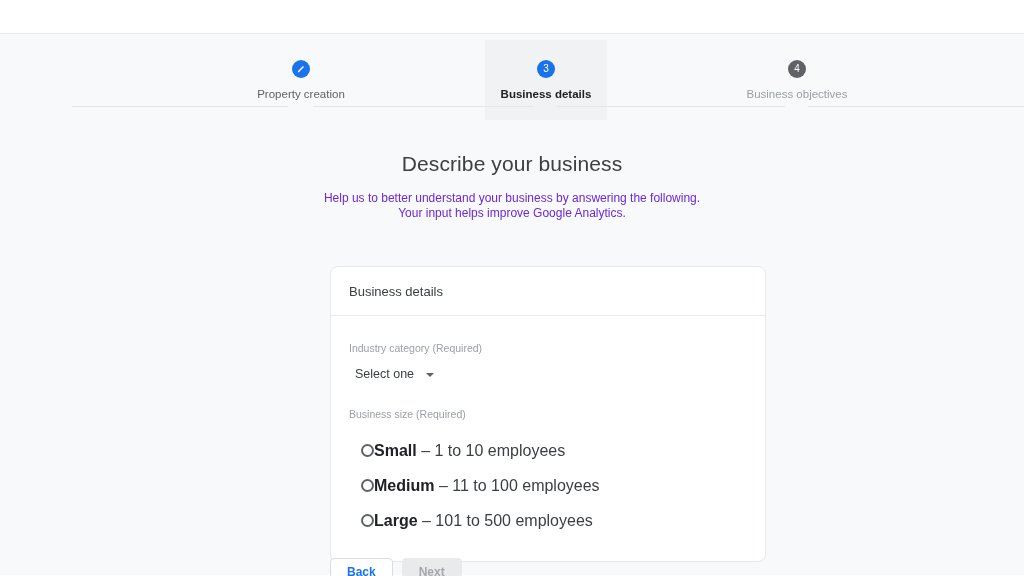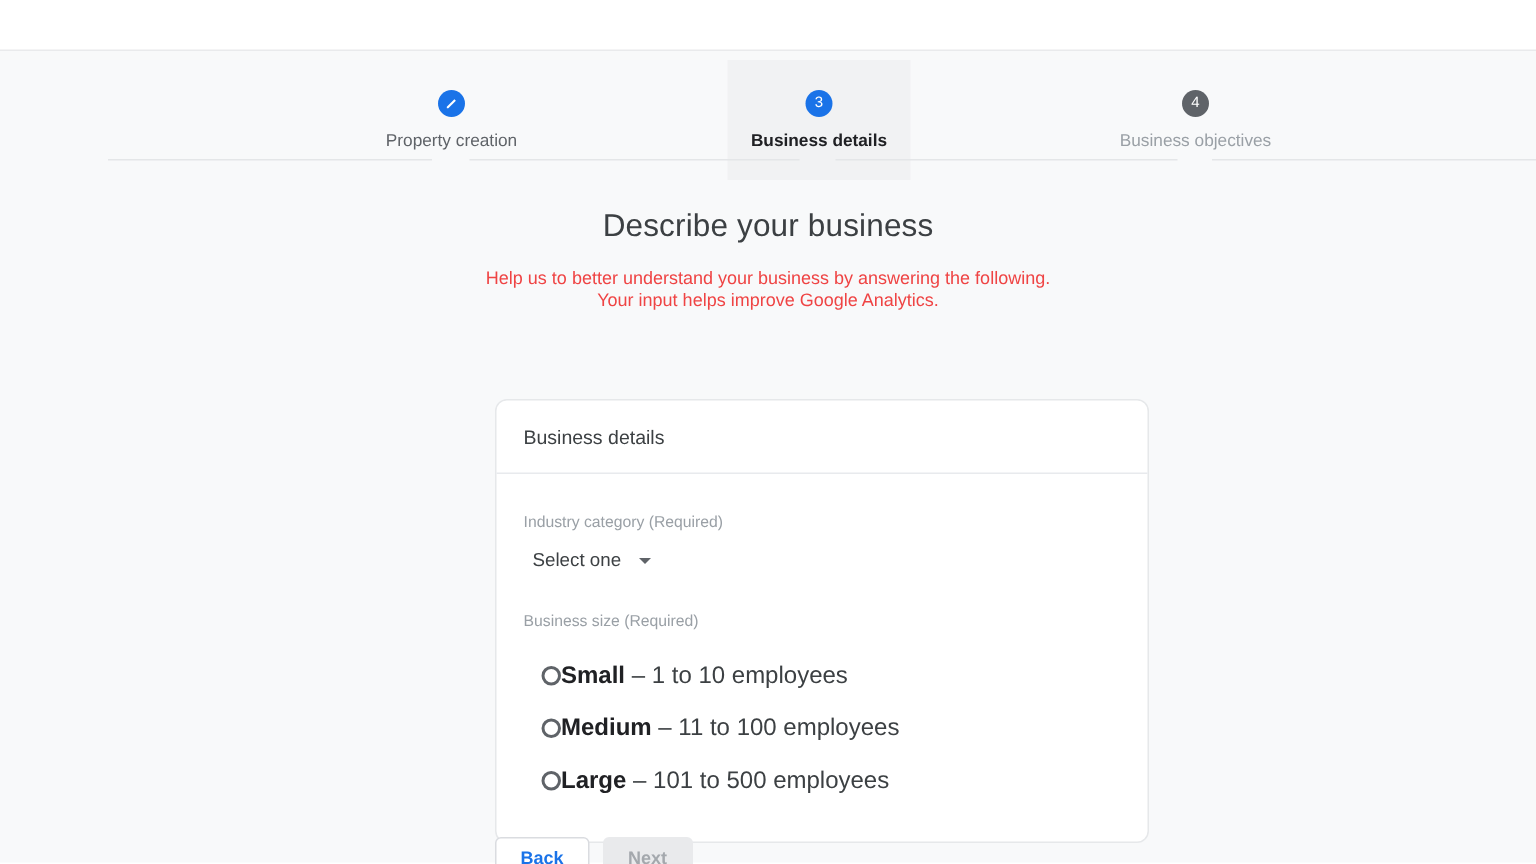--- a/index.html
+++ b/index.html
@@ -88,27 +88,27 @@
     background: #e4e6e8;
     top: 72px;
     z-index: 1;
   }
 
   
   .headline {
     text-align: center;
     font-size: 21px;
     color: #3c4043;
-    margin-top: 19px;
+    margin-top: 32px;
     letter-spacing: .1px;
   }
   .subline {
     text-align: center;
     font-size: 12px;
-    color: #ef4444;
+    color: #6d28d9;
     margin-top: 15px;
     line-height: 1.28;
   }
 
   
   .card {
     position: absolute;
     left: 330px;
     top: 232px;
     width: 436px;

